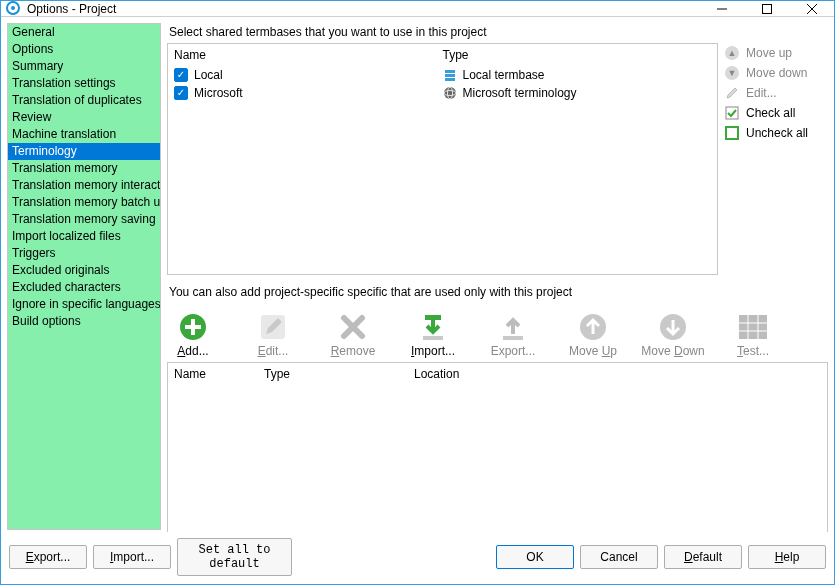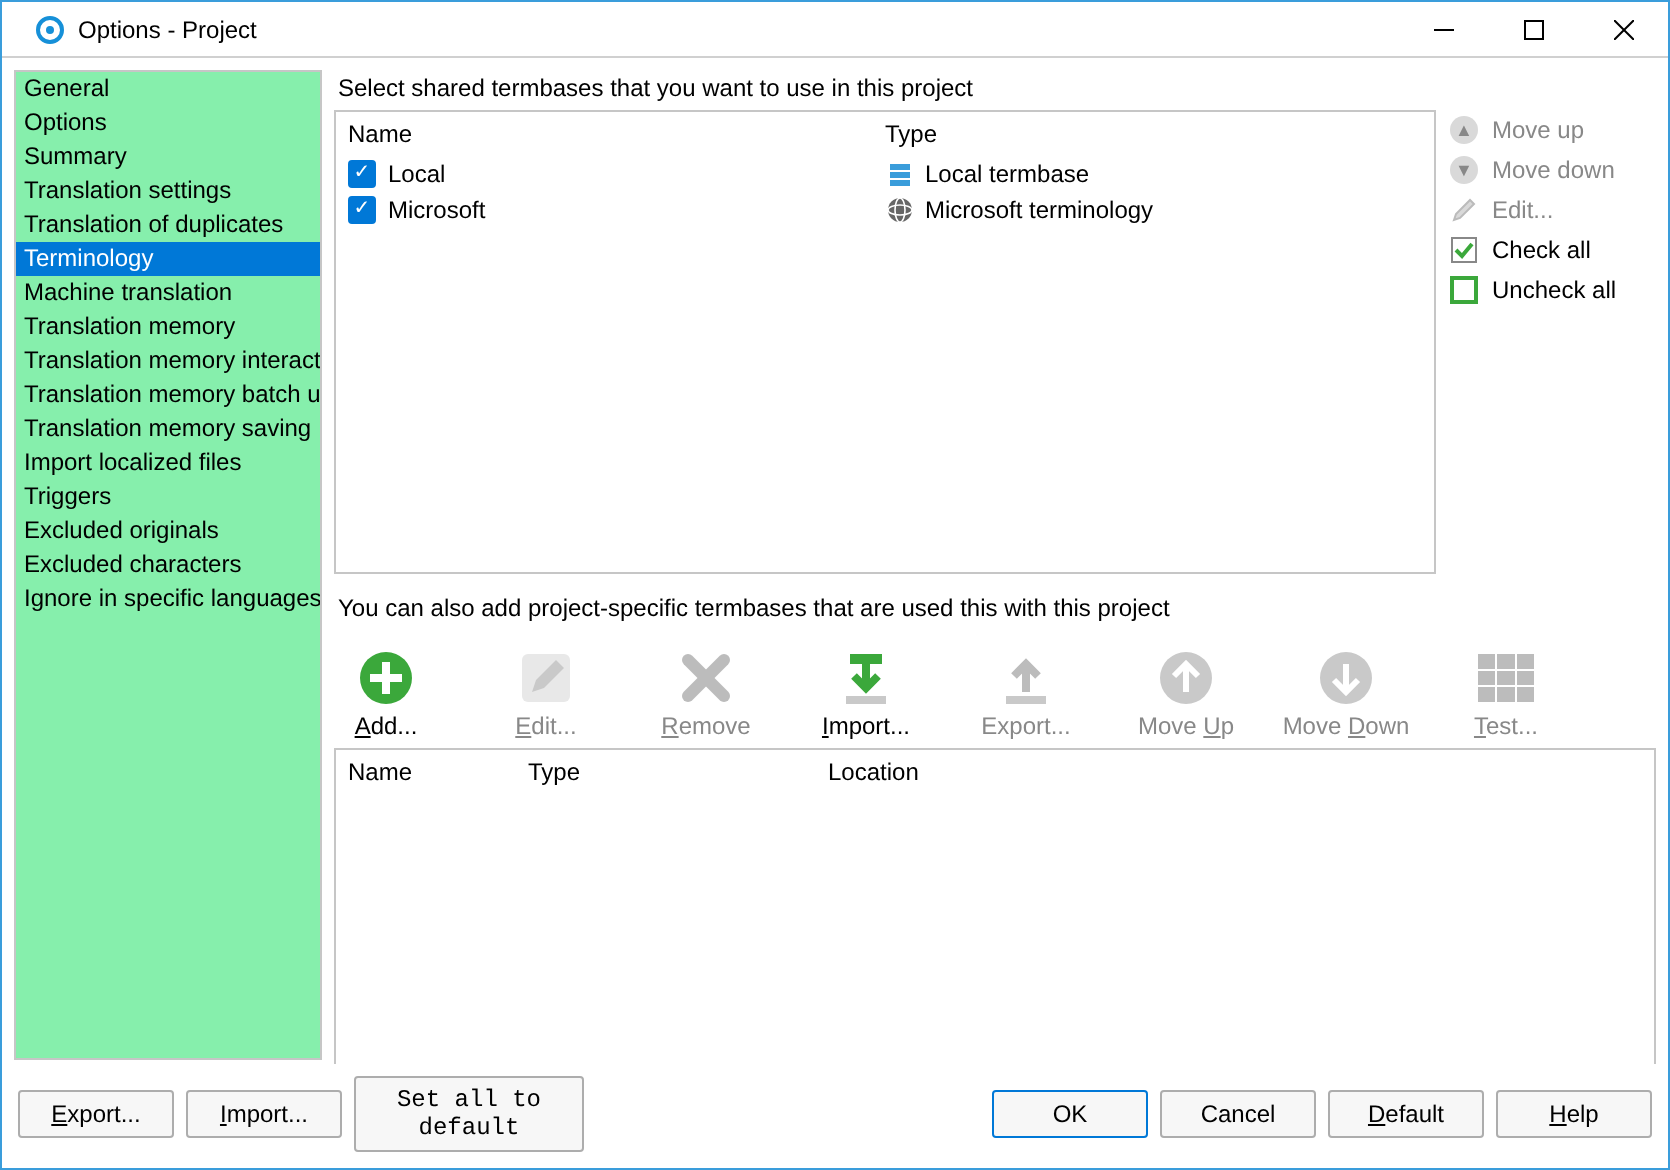--- a/index.html
+++ b/index.html
@@ -1,20 +1,20 @@
 <!DOCTYPE html>
 <html><head>
 <meta charset="utf-8">
 <style>
   * { box-sizing: border-box; }
   html, body { margin: 0; padding: 0; font-family: "Segoe UI", Tahoma, sans-serif; font-size: 12px; color: #000; }
   body { width: 835px; height: 585px; background: #fff; border: 1px solid #3a9ddb; display: flex; flex-direction: column; }
 
   
-  .titlebar { height: 28px; display: flex; align-items: center; padding-left: 16px; border-bottom: 1px solid #d0d0d0; }
+  .titlebar { height: 16px; display: flex; align-items: flex-end; padding-left: 4px; border-bottom: 1px solid #d0d0d0; }
   .titlebar .appicon { width: 16px; height: 16px; margin-right: 6px; display: flex; align-items: center; justify-content: center; }
   .titlebar .title { flex: 1; font-size: 12px; }
   .winbtns { display: flex; height: 100%; }
   .winbtn { width: 45px; display: flex; align-items: center; justify-content: center; }
 
   
   .main { flex: 1; display: flex; padding: 6px 6px 2px 6px; gap: 6px; overflow: hidden; }
 
   
   .sidebar { width: 154px; border: 1px solid #c6c6c6; background: #86efac; overflow: hidden; }
@@ -95,31 +95,33 @@
 </div>
 
 <div class="main">
 
   <div class="sidebar" id="sidebar">
       <div class="navitem">General</div>
       <div class="navitem">Options</div>
       <div class="navitem">Summary</div>
       <div class="navitem">Translation settings</div>
       <div class="navitem">Translation of duplicates</div>
+      <div class="navitem">Review</div>
+      <div class="navitem">Machine translation</div>
       <div class="navitem selected">Terminology</div>
-      <div class="navitem">Machine translation</div>
       <div class="navitem">Translation memory</div>
       <div class="navitem">Translation memory interactive</div>
       <div class="navitem">Translation memory batch usage</div>
       <div class="navitem">Translation memory saving</div>
       <div class="navitem">Import localized files</div>
       <div class="navitem">Triggers</div>
       <div class="navitem">Excluded originals</div>
       <div class="navitem">Excluded characters</div>
       <div class="navitem">Ignore in specific languages</div>
+      <div class="navitem">Build options</div>
     </div>
 
   <div class="content">
     <div class="section-label">Select shared termbases that you want to use in this project</div>
 
     <div class="shared-row">
       <div class="shared-list">
         <div class="list-header">
           <div class="col">Name</div>
           <div class="col">Type</div>
@@ -194,21 +196,21 @@
           <span class="ico">
             <svg width="14" height="14">
                 <rect x="1" y="1" width="12" height="12" fill="none" stroke="#3ba83b" stroke-width="2"></rect>
               </svg>
           </span>
           <span>Uncheck all</span>
         </div>
       </div>
     </div>
 
-    <div class="section-label" style="margin-top:10px">You can also add project-specific termbases that are used this with this project</div>
+    <div class="section-label" style="margin-top:10px">You can also add project-specific specific that are used only with this project</div>
 
     <div class="toolbar">
       <div class="tbtn">
         <div class="big">
           <svg width="30" height="30">
               <circle cx="15" cy="15" r="13" fill="#3ba83b"></circle>
               <line x1="15" y1="7" x2="15" y2="23" stroke="#fff" stroke-width="4"></line>
               <line x1="7" y1="15" x2="23" y2="15" stroke="#fff" stroke-width="4"></line>
             </svg>
         </div>

